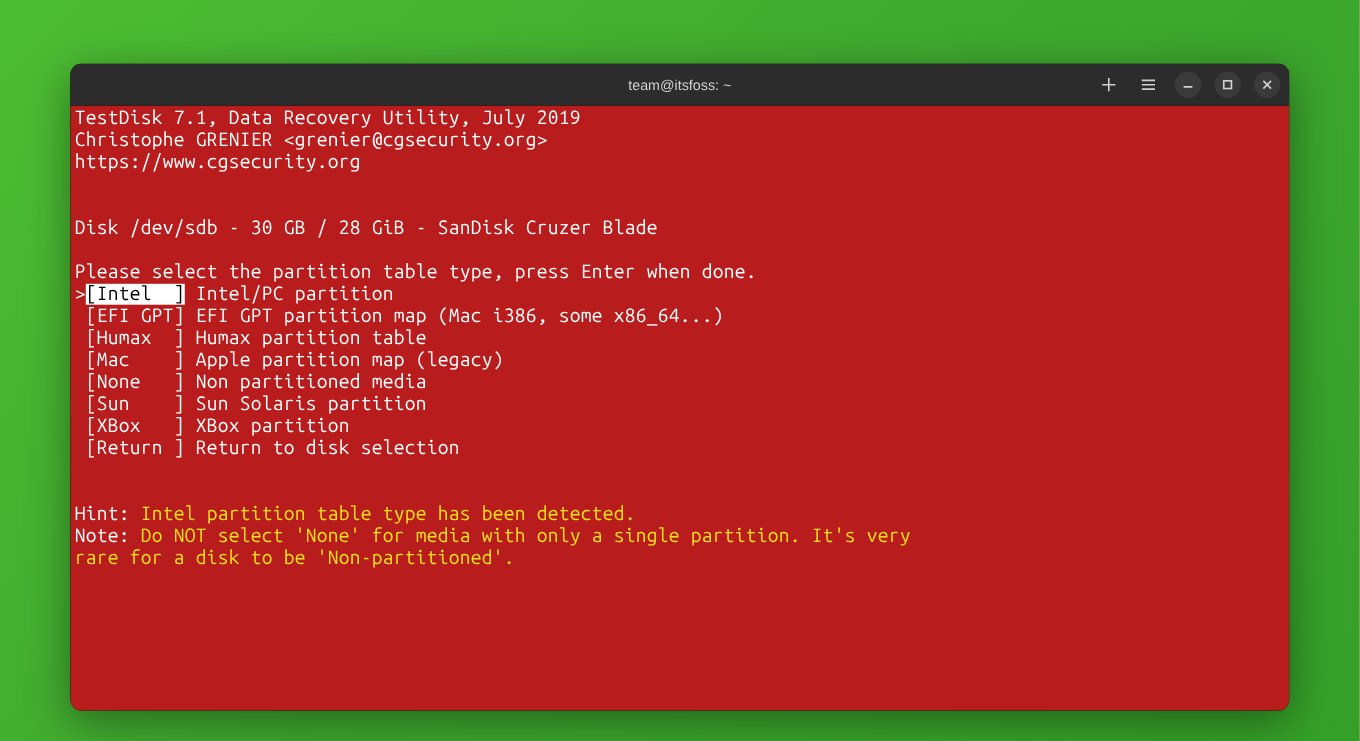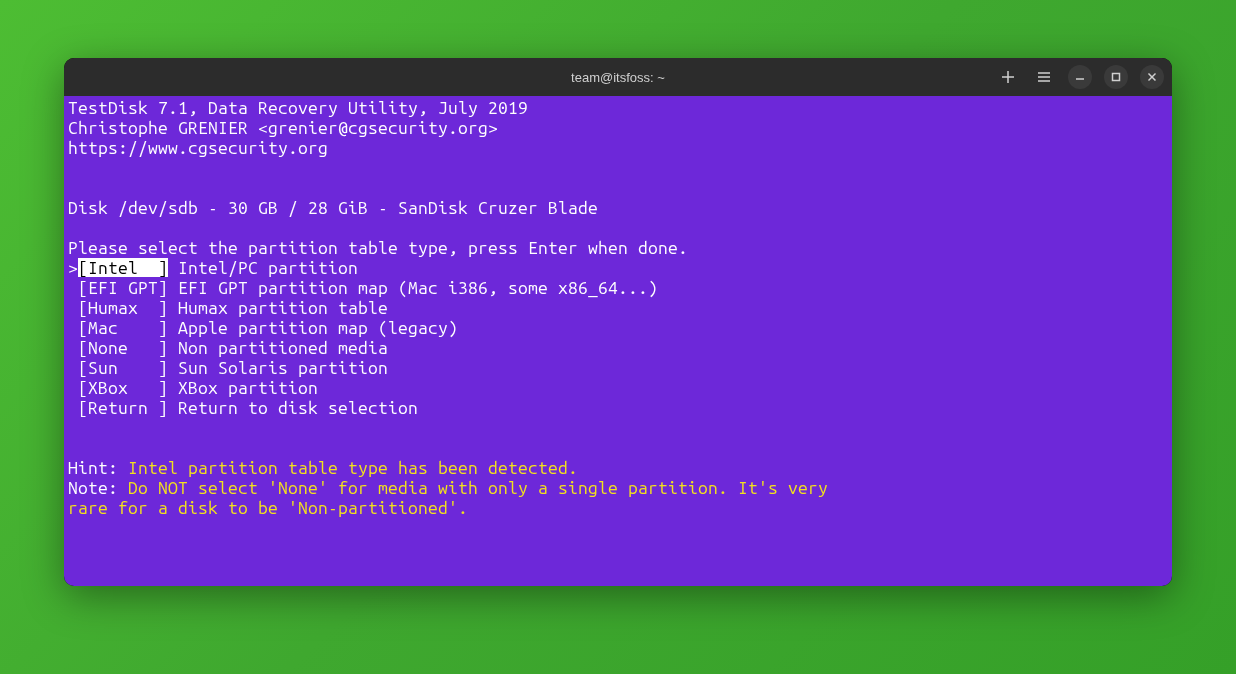--- a/index.html
+++ b/index.html
@@ -12,21 +12,21 @@
       height: 674px;
       background: linear-gradient(135deg, #4DBD33 0%, #3FA82F 50%, #35A028 100%);
       display: flex;
       align-items: flex-start;
       justify-content: center;
       padding-top: 58px;
       font-family: sans-serif;
     }
     .terminal-window {
       width: 1108px;
-      height: 528px;
+      height: 588px;
       background: #000000;
       border-radius: 10px;
       overflow: hidden;
       box-shadow: 0 10px 40px rgba(0,0,0,0.4);
       display: flex;
       flex-direction: column;
     }
     .titlebar {
       height: 38px;
       background: #2c2c2c;
@@ -81,21 +81,21 @@
     }
     .titlebar-icon svg {
       width: 14px;
       height: 14px;
       stroke: #d0d0d0;
       stroke-width: 1.5;
       fill: none;
     }
     .terminal-body {
       flex: 1;
-      background: #6d28d9;
+      background: #b91c1c;
       padding: 2px 4px;
       font-family: "Ubuntu Mono", "DejaVu Sans Mono", "Liberation Mono", monospace;
       font-size: 17.5px;
       line-height: 20px;
       color: #ffffff;
       white-space: pre;
       letter-spacing: 0.2px;
     }
     .yellow {
       color: #f3e11d;

